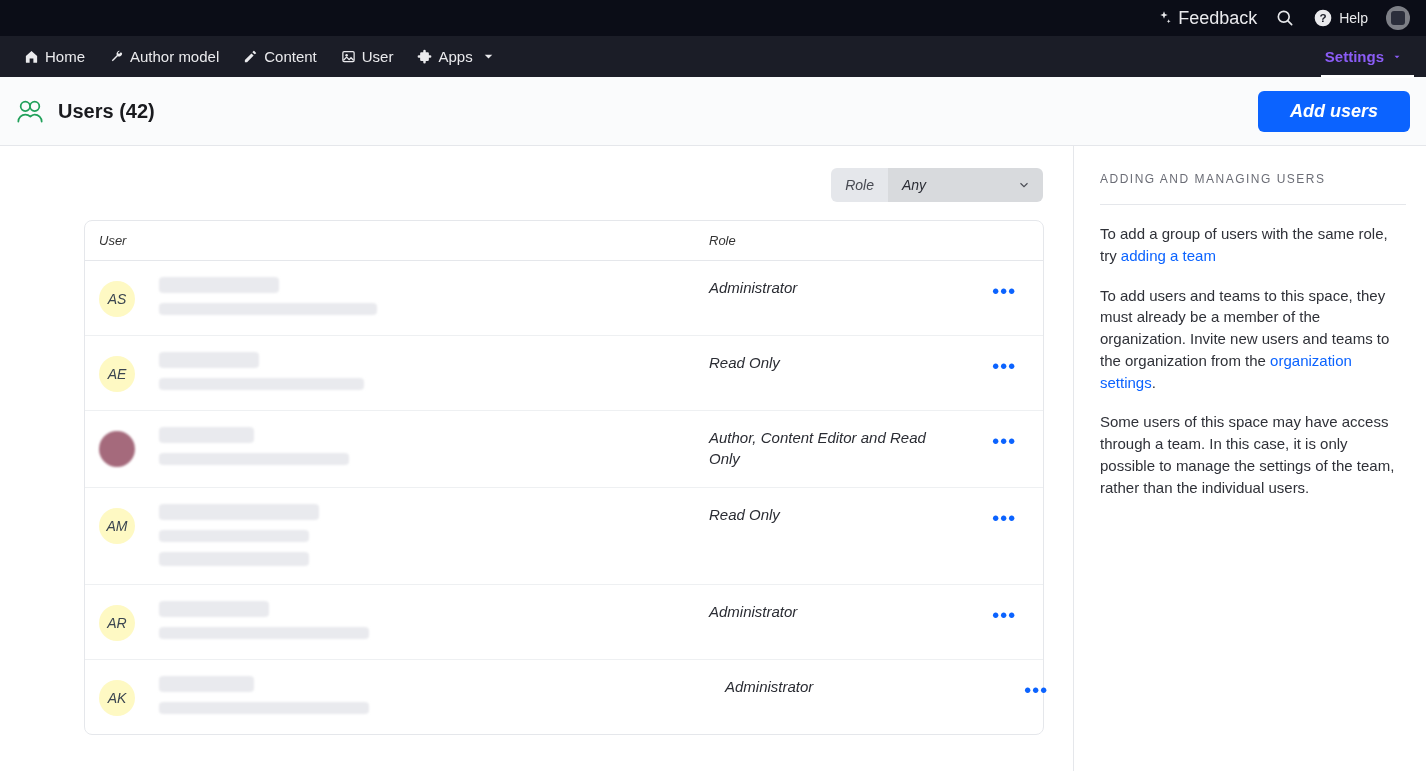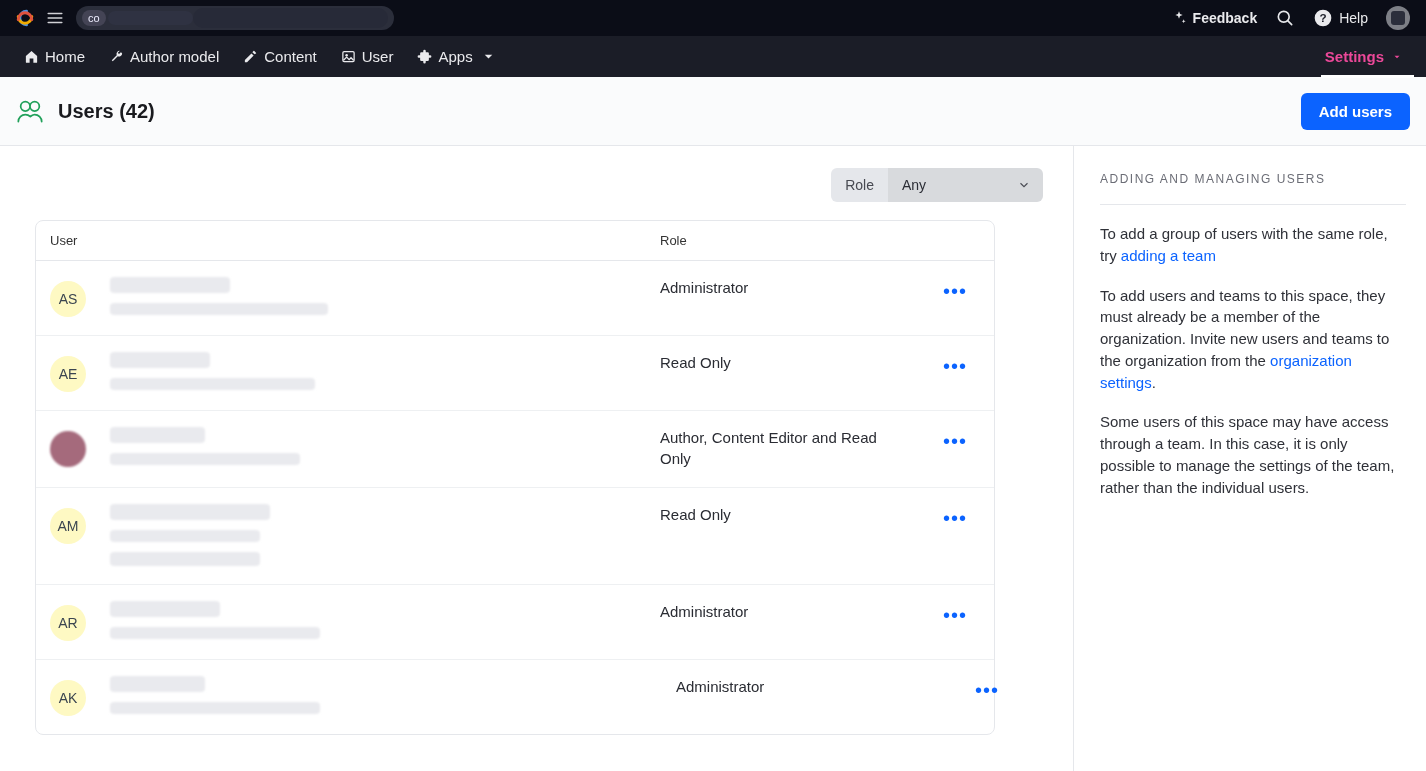--- a/index.html
+++ b/index.html
@@ -37,21 +37,21 @@
     background: #445;
     color: #eef;
     font-size: 11px;
     padding: 2px 6px;
     border-radius: 10px;
     margin-right: 0;
   }
   .org-pill .blur1 { width: 85px; height: 14px; background:#2f3242; border-radius:7px; margin-left:2px;}
   .org-pill .blur2 { width: 195px; height: 20px; background:#272a38; border-radius:10px; margin-left:0;}
   .topbar-right { margin-left:auto; display:flex; align-items:center; gap:18px; }
-  .feedback { display:flex; align-items:center; gap:6px; font-size:14px; color:#eaeaed; cursor:pointer;font-weight:bold;}
+  .feedback { display:flex; align-items:center; gap:6px; font-size:18px; color:#eaeaed; cursor:pointer;}
   .top-icon { color:#e6e7ea; cursor:pointer; display:flex; align-items:center;}
   .help-group { display:flex; align-items:center; gap:6px; color:#eaeaed; cursor:pointer;}
   .avatar-grey { width:24px; height:24px; border-radius:50%; background:#7d7f86; display:flex; align-items:center; justify-content:center;}
   .avatar-grey .inner { width:14px; height:14px; border-radius:3px; background:#2b2e3b;}
 
   
   .navbar {
     background: #1b1d27;
     height: 41px;
     display:flex;
@@ -71,21 +71,21 @@
   .navbar .nav-item svg { width:15px; height:15px; }
   .nav-caret { margin-left:2px; }
   .nav-right { margin-left:auto; position:relative;}
   .nav-settings {
     display:flex; align-items:center; gap:6px;
     padding: 0 12px;
     height:41px;
     cursor:pointer;
     font-size:15px;
     font-weight:600;
-    color:#ec4899;
+    color:#8b5cf6;
     position:relative;
   }
   .nav-settings::after {
     content:"";
     position:absolute;
     left:8px; right:0;
     bottom:-1px;
     height:3px;
     background:#fff;
   }
@@ -100,43 +100,45 @@
     background:#fafbfc;
   }
   .users-icon { width:28px; height:28px; color:#20a05a; margin-right:14px; }
   .page-title { font-size: 20px; font-weight:700; color:#1a1b1f;}
   .add-users-btn {
     margin-left:auto;
     background:#0b63ff;
     color:#fff;
     border:none;
     border-radius:6px;
-    padding: 10px 18px;
-    font-size:15px;
+    padding: 10px 32px;
+    font-size:18px;
     font-weight:600;
     cursor:pointer;
+    font-style:italic;
   }
 
   
   .body {
     display:flex;
     height: calc(771px - 36px - 41px - 69px);
     position:relative;
   }
   .main-scroll-wrap {
     flex: 1 1 auto;
     position:relative;
     overflow:hidden;
     border-right:1px solid #e5e7eb;
   }
   .main-scroll {
     position:absolute;
     inset:0;
     overflow-y:scroll;
-    padding: 22px 30px 40px 35px;
+    padding: 22px 30px 40px 84px;
+    font-style: italic;
   }
   .main-scroll::-webkit-scrollbar { width:12px; background:transparent;}
   .main-scroll::-webkit-scrollbar-thumb { background:#c8c9cc; border-radius:6px;}
   .main-scroll::-webkit-scrollbar-track { background:transparent;}
 
   
   .filter-row { display:flex; justify-content:flex-end; margin-bottom:18px;}
   .role-filter {
     display:flex;
     border-radius:6px;
@@ -251,39 +253,20 @@
     padding-bottom:18px;
     margin-bottom:18px;
   }
   .sidebar p { line-height:1.45; margin-bottom:18px; color:#2f3138;}
   .sidebar a { color:#0b63ff; text-decoration:none; cursor:pointer;}
 </style>
 </head>
 <body>
 
 <div class="topbar">
-  <div class="topbar-left">
-    <span class="top-icon">
-      <svg class="logo-icon" viewBox="0 0 24 24">
-        <path d="M14 3 A9 9 0 0 0 14 21" fill="none" stroke="#4a90e2" stroke-width="4" stroke-linecap="round"></path>
-        <path d="M3 10 A9 9 0 0 0 21 10" fill="none" stroke="#f0ab00" stroke-width="4" stroke-linecap="round"></path>
-        <path d="M21 14 A9 9 0 0 0 3 14" fill="none" stroke="#e0523e" stroke-width="4" stroke-linecap="round"></path>
-      </svg>
-    </span>
-    <span class="top-icon">
-      <svg class="hamburger-icon" viewBox="0 0 24 24">
-          <path d="M3 6h18M3 12h18M3 18h18" stroke="currentColor" stroke-width="2.2" stroke-linecap="round"></path>
-        </svg>
-    </span>
-    <div class="org-pill">
-      <span class="org-co">co</span>
-      <span class="blur1"></span>
-      <span class="blur2"></span>
-    </div>
-  </div>
   <div class="topbar-right">
     <div class="feedback">
       <svg width="16" height="16" viewBox="0 0 24 24">
           <path d="M12 2l1.5 4 4 1.5-4 1.5L12 13l-1.5-4-4-1.5 4-1.5L12 2zM19 14l.8 2.2 2.2.8-2.2.8L19 20l-.8-2.2-2.2-.8 2.2-.8L19 14z" fill="currentColor"></path>
         </svg>
       <span>Feedback</span>
     </div>
     <span class="top-icon">
       <svg width="20" height="20" viewBox="0 0 24 24">
           <circle cx="10.5" cy="10.5" r="6.5" fill="none" stroke="currentColor" stroke-width="2"></circle>

